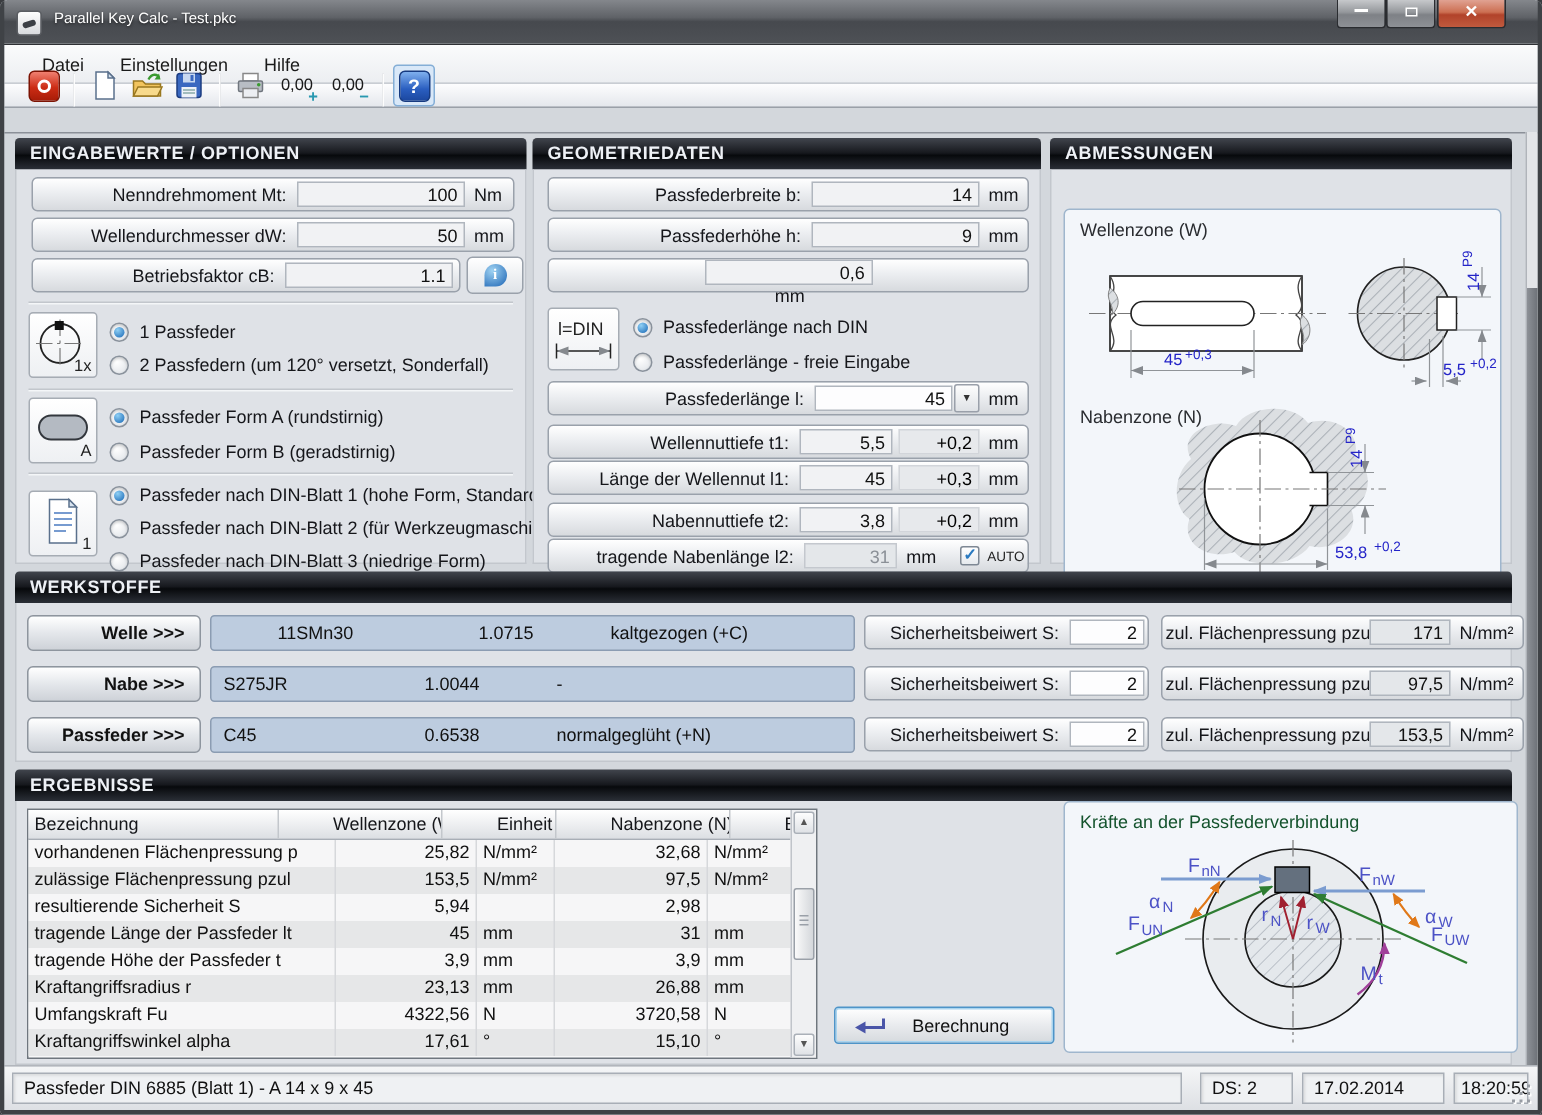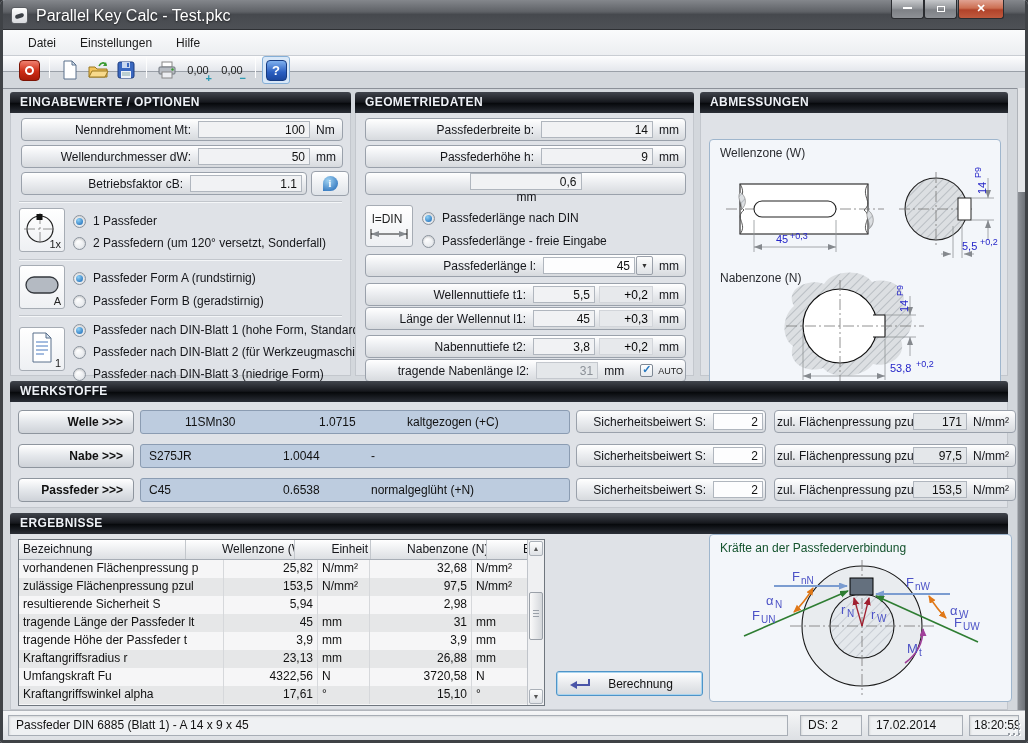--- a/index.html
+++ b/index.html
@@ -3,30 +3,30 @@
 <meta charset="utf-8">
 <style>
   html,body{margin:0;padding:0;background:#3a3c40;font-family:"Liberation Sans",sans-serif;}
   *{box-sizing:border-box;}
   .win{position:relative;width:1028px;height:743px;background:#d3d7dc;overflow:hidden;border-radius:5px 5px 3px 3px;}
   .frame{position:absolute;inset:0;border:3px solid #3f4246;border-top:none;border-radius:0 0 3px 3px;pointer-events:none;z-index:60;}
   
   .tbar{position:absolute;left:0;top:0;right:0;height:30px;background:linear-gradient(180deg,#84878c 0%,#5f6267 40%,#46494e 50%,#4e5156 100%);border-radius:5px 5px 0 0;border-bottom:1px solid #2e3034;}
   .appico{position:absolute;left:11px;top:7px;width:17px;height:17px;background:linear-gradient(#fdfdfd,#d8dade);border-radius:3px;border:1px solid #5a5d62;}
   .appico i{position:absolute;left:3px;top:6px;width:9px;height:4px;background:#3c4046;border-radius:2px;transform:rotate(-18deg);}
-  .ttext{position:absolute;left:36px;top:7px;font-size:16px;color:#fff;text-shadow:0 1px 2px rgba(0,0,0,.6);}
+  .ttext{position:absolute;left:36px;top:7px;font-size:10px;color:#fff;text-shadow:0 1px 2px rgba(0,0,0,.6);}
   .wbtn{position:absolute;top:0;height:19px;border:1px solid #2a2c30;border-top:none;border-radius:0 0 3px 3px;background:linear-gradient(#c6c8cb,#95989c 45%,#7e8186 55%,#8e9196);color:#fff;font-size:10px;text-align:center;line-height:17px;}
   .wbtn.close{background:linear-gradient(#e0a292,#cc6f52 45%,#b1432a 55%,#c05a3e);font-weight:bold;font-size:11px;}
   .wbtn .sq{display:inline-block;width:8px;height:6px;border:1px solid #fff;margin-top:5px;}
   .wbtn .mn{display:inline-block;width:9px;height:3px;border-bottom:2px solid #fff;margin-bottom:3px;}
   
   .menubar{position:absolute;left:3px;right:3px;top:30px;height:26px;background:linear-gradient(#fafbfc,#eceef1);border-bottom:1px solid #c9cdd3;display:flex;align-items:center;padding-left:14px;gap:2px;}
   .mitem{font-size:12px;color:#1a1a1a;padding:4px 11px;}
   
-  .toolbar{position:absolute;left:3px;right:3px;top:56px;height:16px;background:linear-gradient(#fdfdfe,#e4e7ec);border-bottom:1px solid #9aa0a8;display:flex;align-items:flex-start;padding-left:12px;}
+  .toolbar{position:absolute;left:3px;right:3px;top:56px;height:16px;background:linear-gradient(#fdfdfe,#e4e7ec);border-bottom:1px solid #9aa0a8;display:flex;align-items:flex-end;padding-left:12px;}
   .tbtn{width:28px;height:28px;display:flex;align-items:center;justify-content:center;position:relative;}
   .tsep{width:1px;height:22px;background:#b4b8be;border-right:1px solid #fdfdfd;margin:0 6px;}
   .exitico{width:21px;height:21px;border-radius:4px;background:linear-gradient(#f08070,#cc2c14 55%,#a81c08);border:1px solid #7c1404;display:flex;align-items:center;justify-content:center;}
   .exitico i{width:9px;height:9px;border:2px solid #fff;border-radius:50%;}
   .decico{font-size:11px;color:#1a1a1a;position:relative;width:30px;text-align:center;}
   .decico b{position:absolute;right:1px;bottom:-8px;font-size:11px;color:#2898b0;}
   .helpwrap{width:28px;height:28px;background:#d9e8f8;border:1px solid #84aed6;border-radius:3px;display:flex;align-items:center;justify-content:center;}
   .helpico{width:21px;height:21px;border-radius:4px;background:linear-gradient(#7fb0ee,#2a5ec0 60%,#1c48a0);border:1px solid #163a80;color:#fff;font-weight:bold;font-size:13px;text-align:center;line-height:19px;}
   
   .content{position:absolute;left:3px;right:3px;top:88px;height:622px;background:#d3d7dc;border-top:1px solid #8b9098;}

